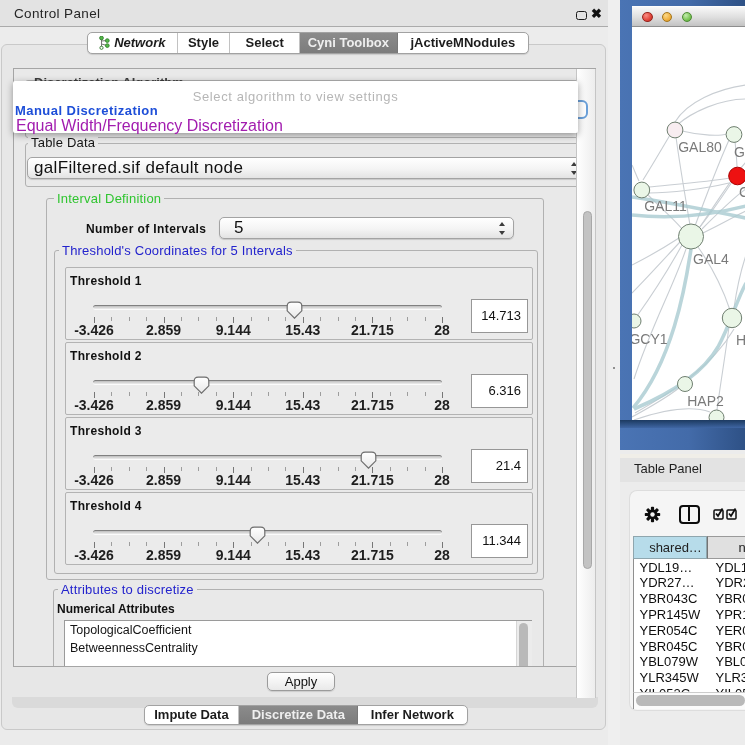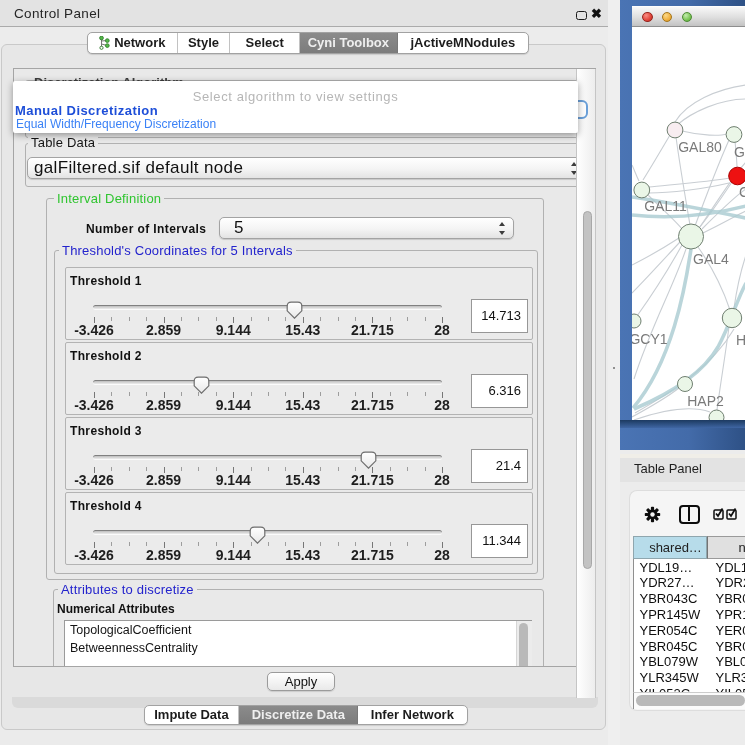--- a/index.html
+++ b/index.html
@@ -62,21 +62,21 @@
 #mainsb { left:576px; top:68.5px; width:19.5px; height:629px; background:linear-gradient(to right,#ffffff,#ededed); border-left:1px solid #c5c5c5; border-right:1px solid #c5c5c5; }
 #mainthumb { left:582.5px; top:211px; width:9px; height:358px; border-radius:6px; background:#c3c3c3; border:1px solid #a8a8a8; }
 
 
 #applybtn { left:267px; top:671.5px; width:68px; height:19.5px; border:1px solid #9b9b9b; border-radius:5px; background:linear-gradient(#ffffff,#e9e9e9); font-size:13px; color:#111; text-align:center; line-height:17.5px; box-shadow:0 1px 1px rgba(0,0,0,0.12); }
 
 
 #popup { left:13px; top:81px; width:565px; height:52px; background:#fff; border-radius:2px; box-shadow:0 2px 7px rgba(0,0,0,0.38); z-index:30; }
 #popup .hint { position:absolute; left:0; top:8px; width:100%; text-align:center; font-size:13px; letter-spacing:0.6px; color:#b6b6b6; }
 #popup .it1 { position:absolute; left:2px; top:22px; font-size:13px; font-weight:bold; letter-spacing:0.45px; color:#1d4ed8; }
-#popup .it2 { position:absolute; left:3px; top:36px; font-size:12px; color:#3b82f6; }
+#popup .it2 { position:absolute; left:3px; top:36px; font-size:16px; color:#a21caf; }
 #focusring { left:567px; top:99.5px; width:21px; height:19px; border:2.5px solid #6a9fd8; border-radius:6px; background:#fdfdfd; z-index:5; }
 #dalgtitle { left:33px; top:72px; font-size:13px; font-weight:bold; color:#3c3c3c; z-index:1; }
 
 
 #gutter { left:608px; top:0; width:11.5px; height:745px; background:#efefef; }
 #divdot { left:613px; top:367px; width:2px; height:2px; background:#707070; border-radius:50%; }
 #bluebg { left:619.5px; top:0; width:125.5px; height:450px; background:linear-gradient(to right,#4a74b4 0%,#436ba9 55%,#2e5186 100%); }
 #netwin { left:631.5px; top:6px; width:113.5px; height:414px; background:#fff; }
 #nettitle { left:0; top:0; width:113.5px; height:21px; background:linear-gradient(#f8f8f8 0%,#dedede 55%,#c3c3c3 100%); border-bottom:1px solid #8e8e8e; border-top:1px solid #fdfdfd; }
 .light { position:absolute; top:5.6px; width:10.5px; height:10.5px; border-radius:50%; }
@@ -100,21 +100,21 @@
 
 <div class="abs" id="panelbg"></div>
 <div class="abs" id="titlebar"></div>
 <div class="abs" id="titletext">Control Panel</div>
 <div class="abs" id="icon-float"></div>
 <div class="abs" id="icon-close">✖</div>
 <div class="abs" id="tabbedpane"></div>
 <div class="abs" id="botstrip"></div>
 
 <div class="abs seg" id="toptabs">
-  <div style="width:90px;"><svg width="11" height="14" viewBox="0 0 11 14" style="margin-right:4px;">
+  <div style="width:90px;font-style:italic;"><svg width="11" height="14" viewBox="0 0 11 14" style="margin-right:4px;">
         <path d="M2.5 2.5 L2.5 11.5 M2.5 5 L8 4.5 M2.5 8 L8 9.5" stroke="#777" stroke-width="1" fill="none"></path>
         <circle cx="2.5" cy="2" r="1.9" fill="#53b948" stroke="#2f7a2a" stroke-width="0.8"></circle>
         <circle cx="8.3" cy="4.6" r="1.9" fill="#53b948" stroke="#2f7a2a" stroke-width="0.8"></circle>
         <circle cx="8.3" cy="9.6" r="1.9" fill="#53b948" stroke="#2f7a2a" stroke-width="0.8"></circle>
         <circle cx="2.5" cy="11.8" r="1.6" fill="#fff" stroke="#2f7a2a" stroke-width="0.9"></circle>
       </svg>Network</div>
   <div style="width:53px;">Style</div>
   <div style="width:70px;">Select</div>
   <div style="width:98px;" class="on">Cyni Toolbox</div>
   <div style="width:131px;">jActiveMNodules</div>

